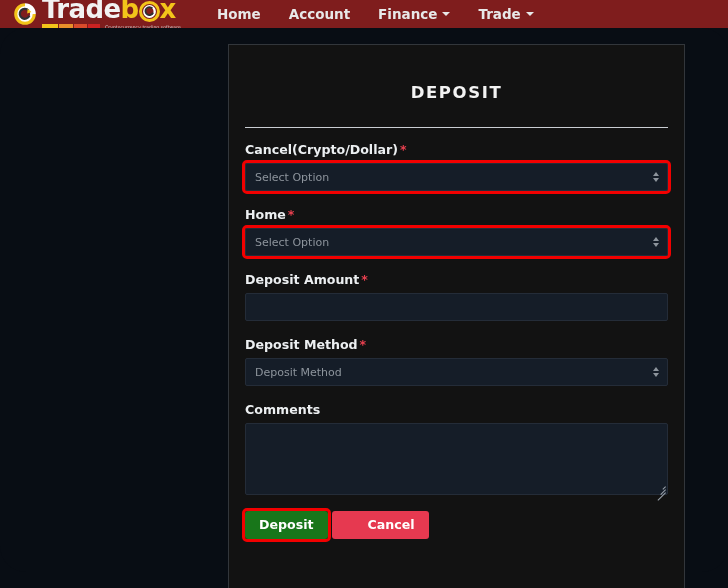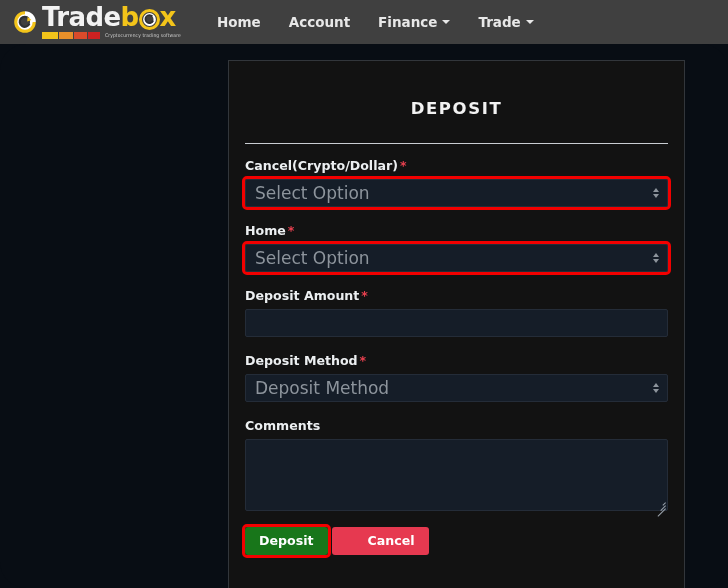--- a/index.html
+++ b/index.html
@@ -5,22 +5,22 @@
   * { box-sizing: border-box; margin: 0; padding: 0; }
   html, body {
     width: 728px; height: 588px;
     background: #080d14;
     font-family: "Liberation Sans", sans-serif;
     overflow: hidden;
   }
 
   
   .navbar {
-    height: 44px;
-    background: #404040;
+    height: 28px;
+    background: #7f1d1d;
     display: flex;
     align-items: center;
     padding-left: 12px;
   }
   .logo {
     display: flex;
     align-items: flex-start;
     margin-right: 22px;
     position: relative;
   }
@@ -120,21 +120,21 @@
   }
   .req { color: #e8404f; font-size: 12.6px; margin-left: 2px; }
 
   .control {
     width: 100%;
     height: 28px;
     background: #151d28;
     border: 1px solid #242c38;
     border-radius: 2px;
     color: #8d949c;
-    font-size: 17px;
+    font-size: 11px;
     padding: 0 9px;
     font-family: "DejaVu Sans", sans-serif;
     display: flex;
     align-items: center;
     position: relative;
   }
   .control.plain { color: #d6dae0; }
 
   .sel-arrows {
     position: absolute;

